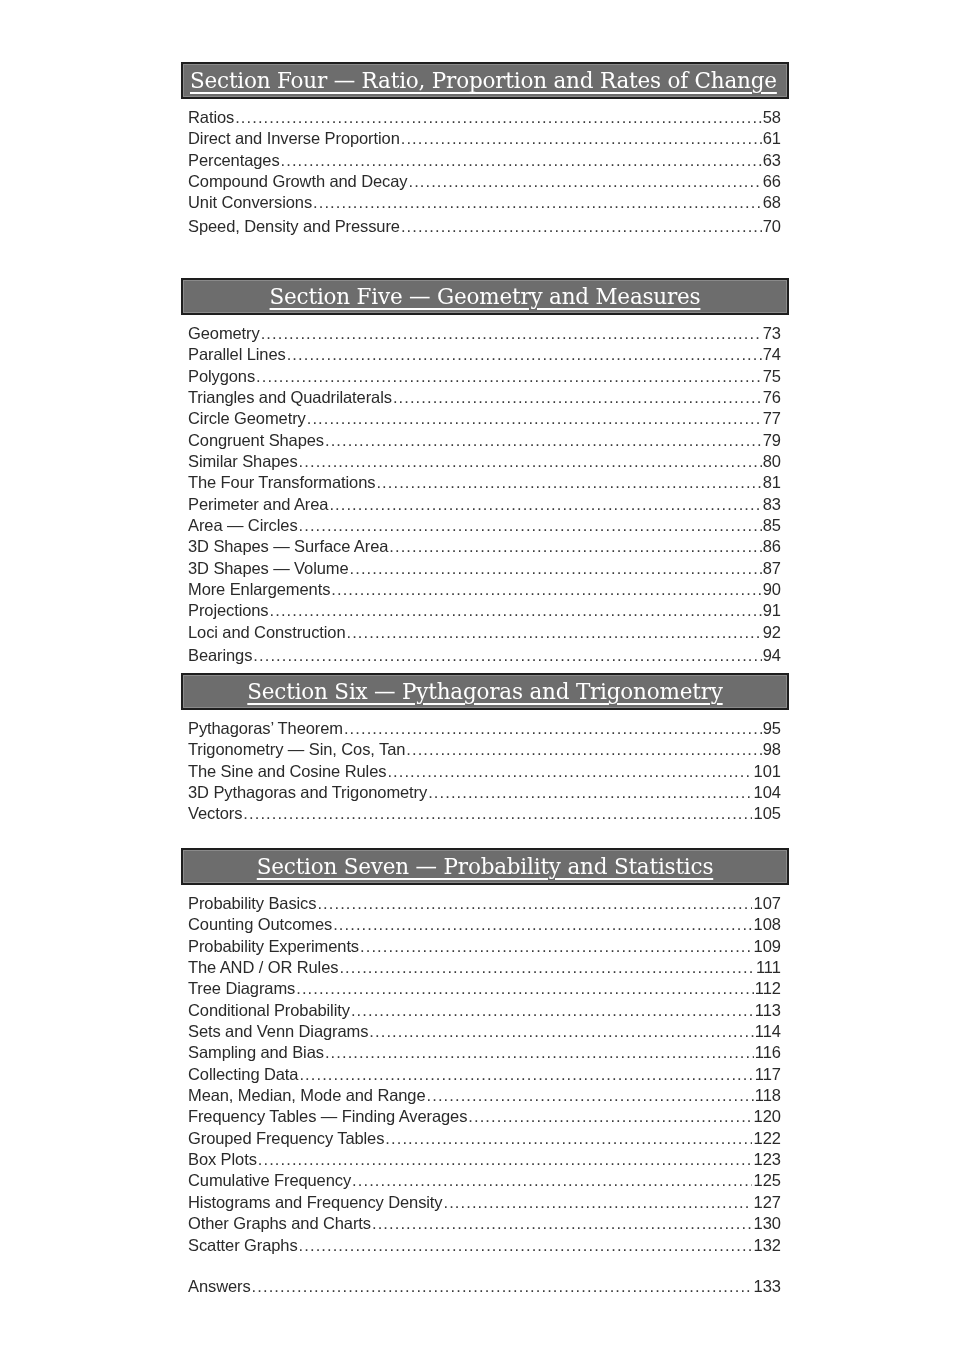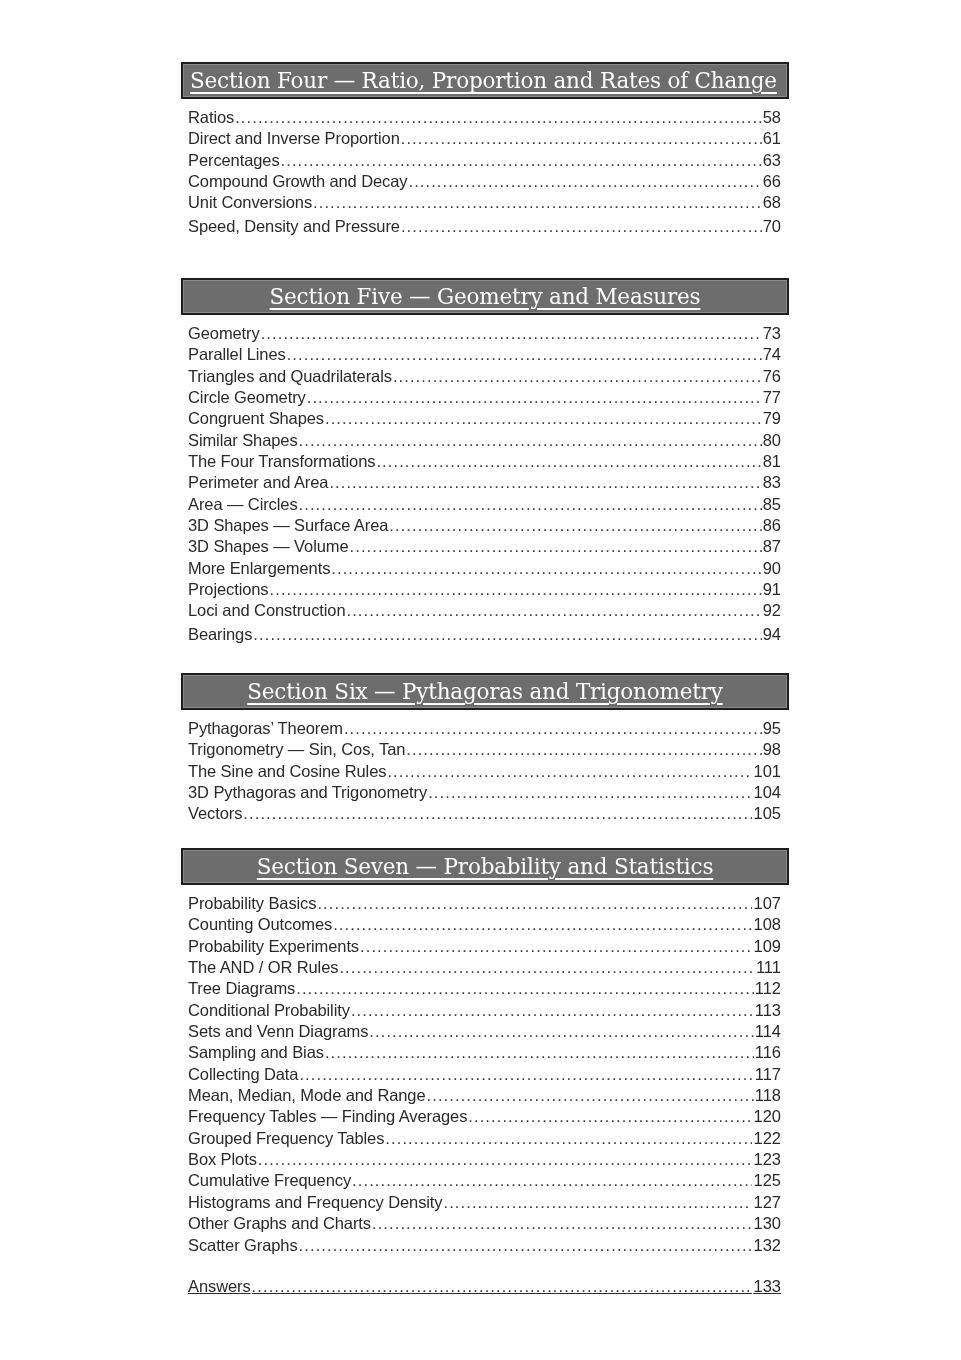--- a/index.html
+++ b/index.html
@@ -87,21 +87,20 @@
       white-space: nowrap;
     }
     .toc-item.last-gap {
       margin-top: 2px;
     }
     .answers {
       position: absolute;
       left: 181px;
       top: 1276px;
       width: 608px;
-      text-decoration: underline;
     }
   </style>
 </head>
 <body>
 
 <div class="page">
 
   <div class="section" style="top:62px;">
     <div class="section-header left">
       <span class="section-title">Section Four — Ratio, Proportion and Rates of Change</span>
@@ -149,20 +148,25 @@
           <span class="label">Geometry</span>
           <span class="leader"></span>
           <span class="page-num">73</span>
         </li>
       <li class="toc-item">
           <span class="label">Parallel Lines</span>
           <span class="leader"></span>
           <span class="page-num">74</span>
         </li>
       <li class="toc-item">
+          <span class="label">Polygons</span>
+          <span class="leader"></span>
+          <span class="page-num">75</span>
+        </li>
+      <li class="toc-item">
           <span class="label">Triangles and Quadrilaterals</span>
           <span class="leader"></span>
           <span class="page-num">76</span>
         </li>
       <li class="toc-item">
           <span class="label">Circle Geometry</span>
           <span class="leader"></span>
           <span class="page-num">77</span>
         </li>
       <li class="toc-item">

